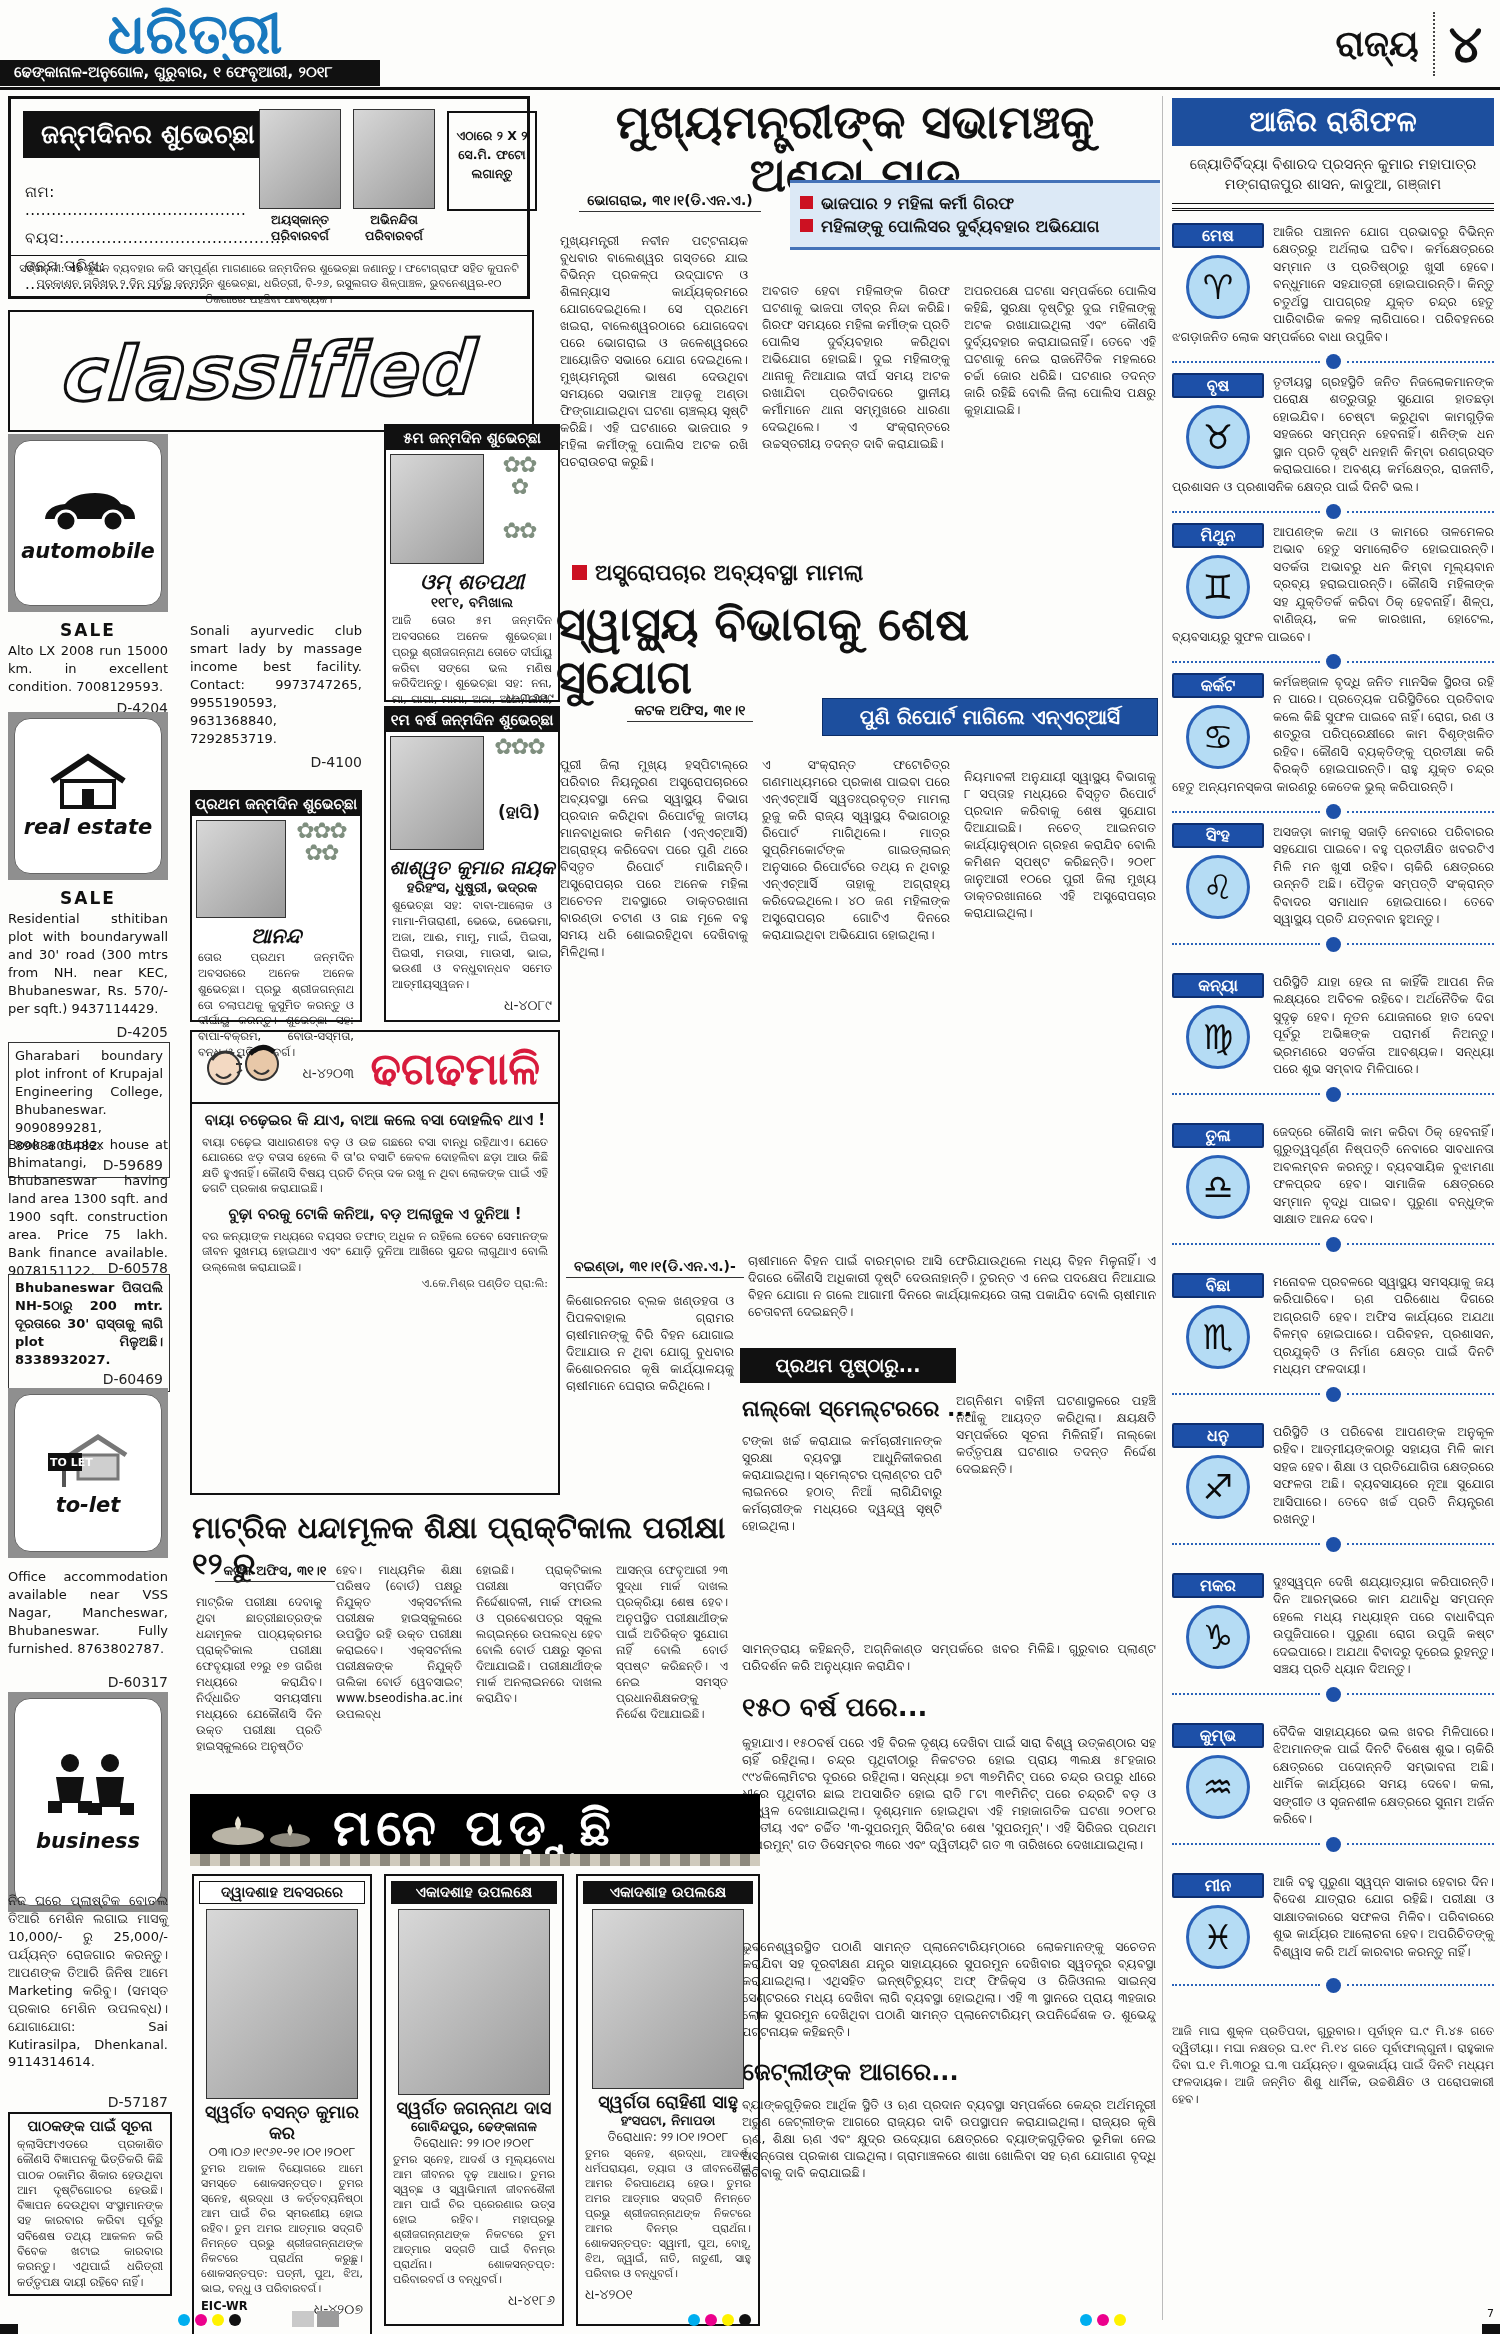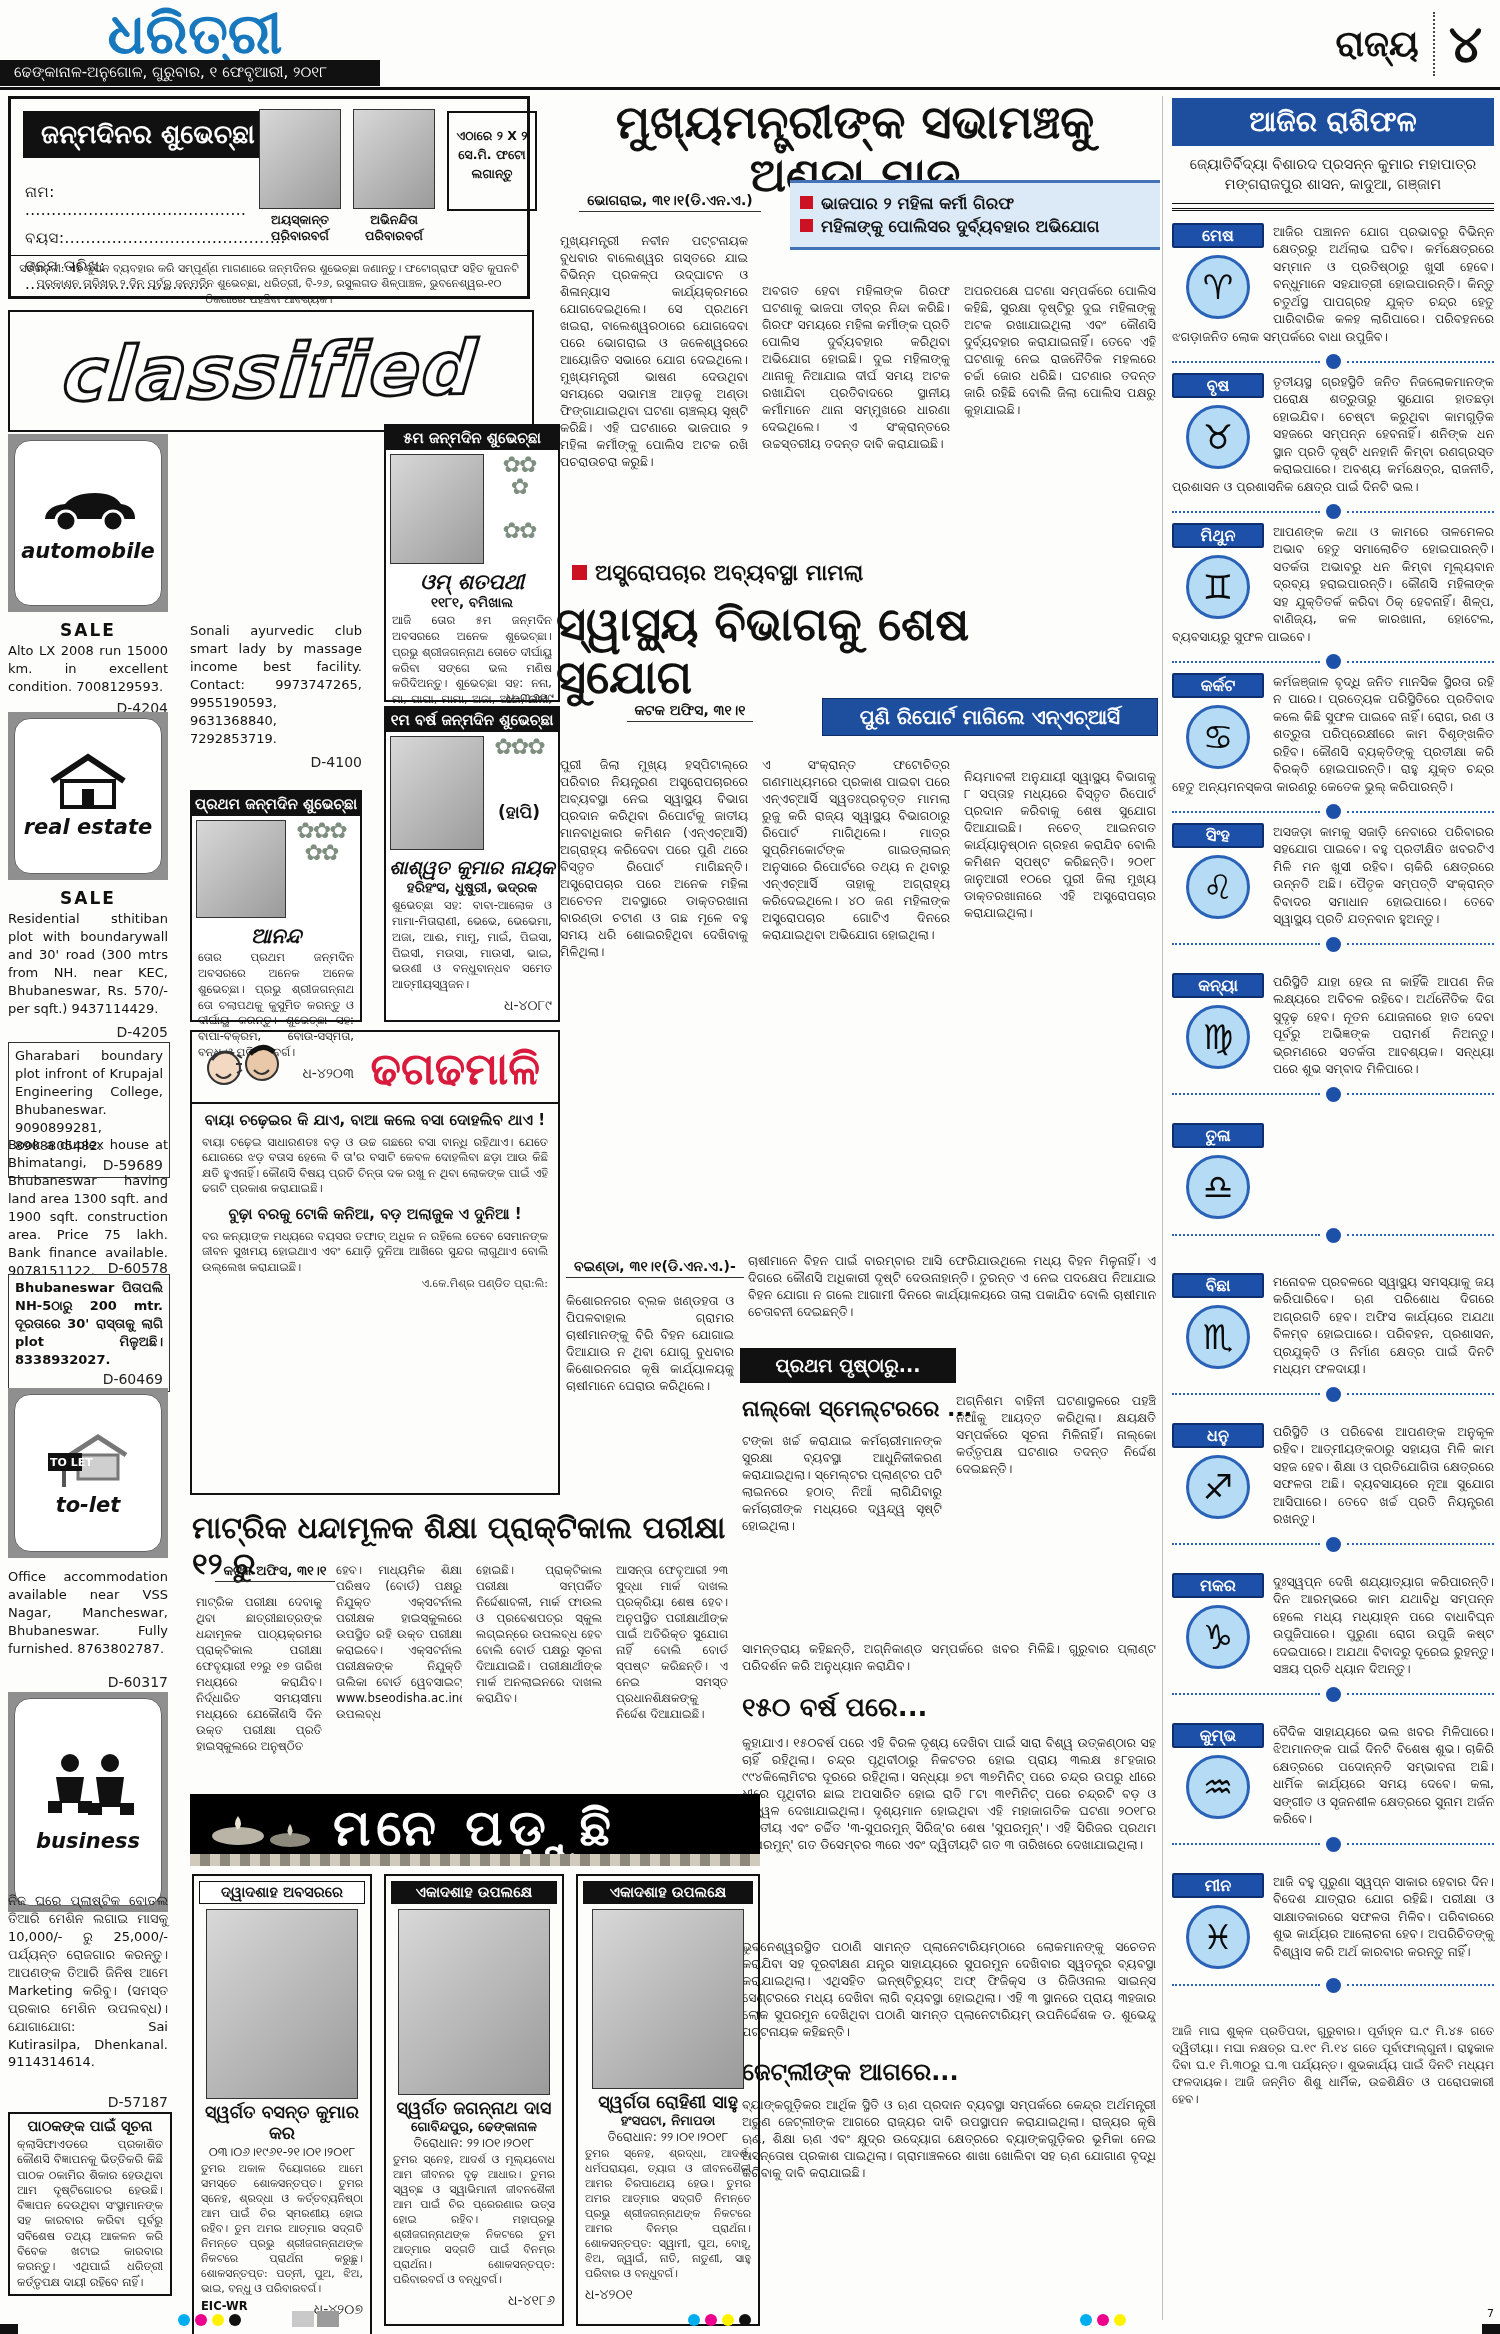--- a/index.html
+++ b/index.html
@@ -10,21 +10,21 @@
   .c{text-align:center;}
   .j{text-align:justify;}
   .small{font-size:11.5px;line-height:1.33;}
   .body-text{font-size:12.5px;line-height:1.36;text-align:justify;}
   .ref{font-size:14px;text-align:right;color:#222;margin-top:2px;}
   .rule-h{background:#111;}
   .rule-v{background:#bbb;width:1px;}
   
   .masthead-title{color:#1878be;font-size:56px;font-weight:bold;line-height:1;}
   .masthead-latin{color:#1878be;font-size:11px;font-weight:bold;letter-spacing:5px;text-align:center;}
-  .editionbar{background:#111;color:#fff;font-size:15px;font-weight:normal;padding:3px 14px 5px;}
+  .editionbar{background:#111;color:#fff;font-size:15px;font-weight:bold;padding:3px 14px 5px;}
   .pagehead{font-size:36px;font-weight:bold;}
   .pagenum{font-size:52px;font-weight:bold;}
   .vdot{border-left:2px dotted #444;height:64px;margin:0 14px;}
   
   .coupon{border:3px solid #111;}
   .coupon-title{background:#111;color:#fff;font-size:26px;font-weight:bold;padding:8px 18px;display:inline-block;}
   .field{font-size:15px;margin-top:10px;letter-spacing:.5px;}
   .photo{background:linear-gradient(135deg,#d8d8d8,#9b9b9b);border:1px solid #333;}
   .pcap{font-size:12.5px;text-align:center;font-weight:bold;line-height:1.25;margin-top:3px;}
   .photobox-empty{border:2px solid #111;font-size:12.5px;font-weight:bold;text-align:center;padding:14px 6px;line-height:1.5;}
@@ -467,20 +467,21 @@
           <span></span>
         </div>
     </div>
     <div class="hentry">
       <div class="hside">
           <div class="hlabel">ତୁଳା</div>
       <div class="hcircle">
             <span>♎</span>
           </div>
         </div>
+      <div class="htext">ଜେଦ୍‌ରେ କୌଣସି କାମ କରିବା ଠିକ୍ ହେବନାହିଁ। ଗୁରୁତ୍ୱପୂର୍ଣ୍ଣ ନିଷ୍ପତ୍ତି ନେବାରେ ସାବଧାନତା ଅବଲମ୍ବନ କରନ୍ତୁ। ବ୍ୟବସାୟିକ ବୁଝାମଣା ଫଳପ୍ରଦ ହେବ। ସାମାଜିକ କ୍ଷେତ୍ରରେ ସମ୍ମାନ ବୃଦ୍ଧି ପାଇବ। ପୁରୁଣା ବନ୍ଧୁଙ୍କ ସାକ୍ଷାତ ଆନନ୍ଦ ଦେବ।</div>
       <div style="clear:both;"></div>
         <div class="hsep">
           <span></span>
           <i></i>
           <span></span>
         </div>
     </div>
     <div class="hentry">
       <div class="hside">
           <div class="hlabel">ବିଛା</div>

